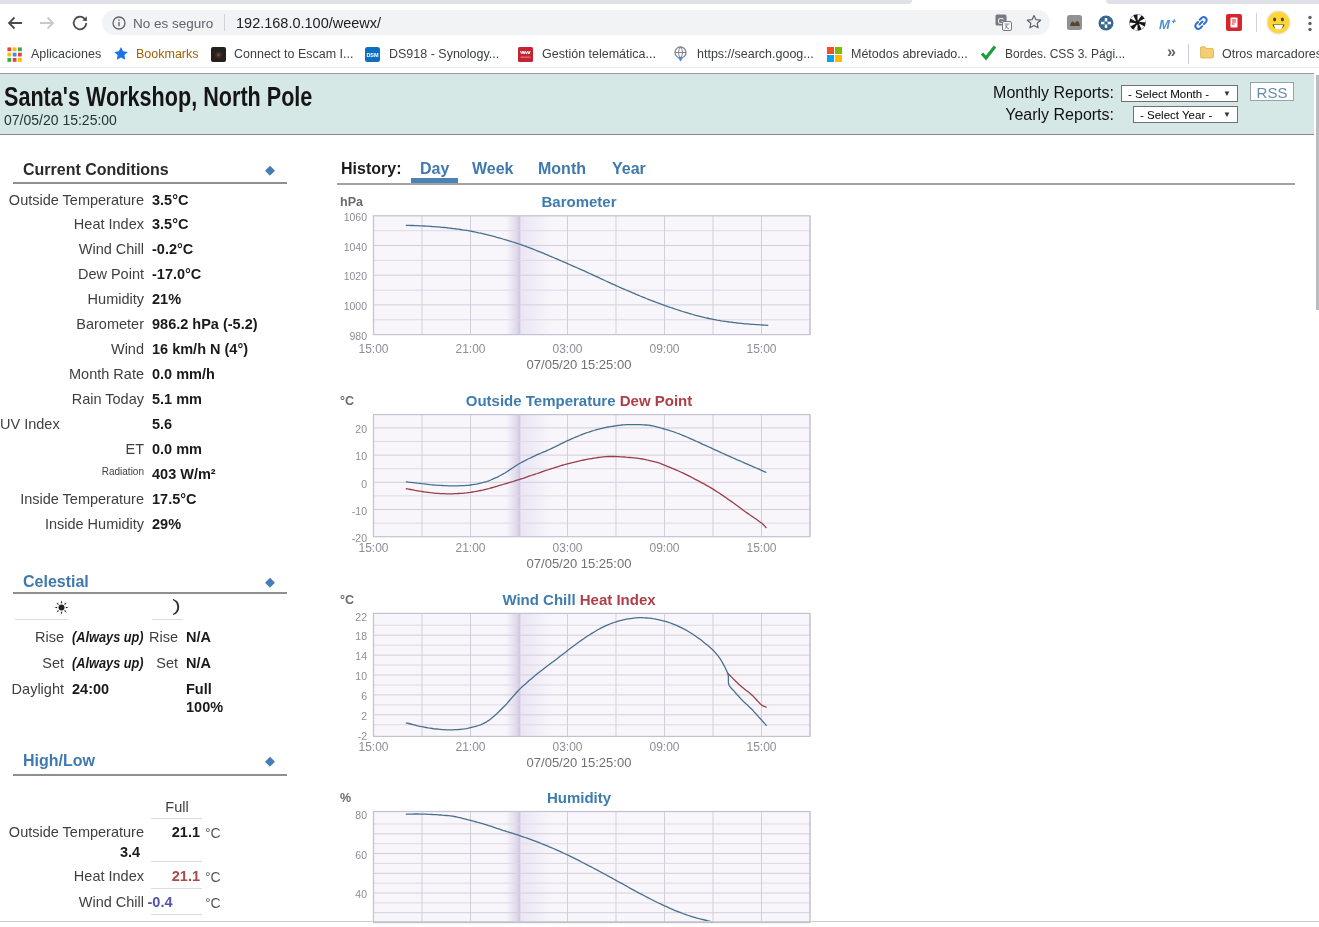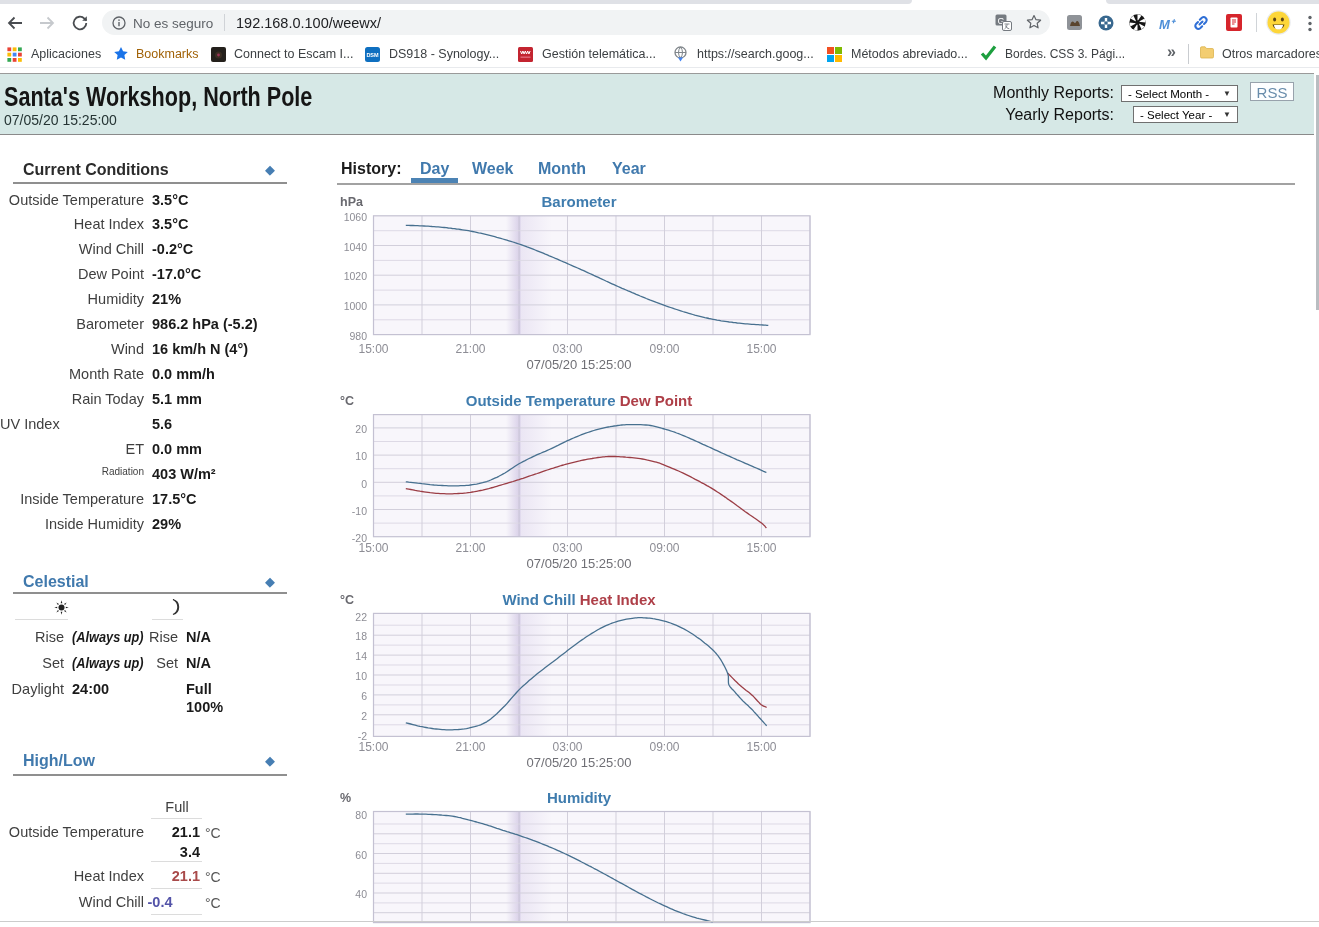--- a/index.html
+++ b/index.html
@@ -223,21 +223,21 @@
 <div style="position:absolute;left:186px;top:681px;font-size:14.5px;font-weight:bold;color:#1a1a1a">Full</div>
 <div style="position:absolute;left:186px;top:699px;font-size:14.5px;font-weight:bold;color:#1a1a1a">100%</div>
 <div style="position:absolute;left:23px;top:752px;font-size:16px;font-weight:bold;color:#4079ad">High/Low</div>
 <div style="position:absolute;left:265px;top:753px;font-size:13px;color:#467eb3">◆</div>
 <div style="position:absolute;left:13px;top:773.5px;width:274px;height:2px;background:#8f8f8f"></div>
 <div style="position:absolute;left:152px;top:799px;width:50px;text-align:center;font-size:14.5px;color:#3f3f3f">Full</div>
 <div style="position:absolute;left:151px;top:818px;width:51px;height:1px;background:#dcdcdc"></div>
 <div style="position:absolute;left:0;top:824px;width:144px;text-align:right;font-size:14.5px;color:#3f3f3f">Outside Temperature</div>
 <div style="position:absolute;left:120px;top:824px;width:80px;text-align:right;font-size:14.5px;font-weight:bold;color:#1a1a1a">21.1</div>
 <div style="position:absolute;left:205px;top:824.5px;font-size:14px;color:#555">°C</div>
-<div style="position:absolute;left:120px;top:843.5px;width:80px;text-align:right;font-size:14.5px;font-weight:bold;color:#1a1a1a">3.4</div>
+<div style="position:absolute;left:120px;top:843.5px;width:80px;font-size:14.5px;font-weight:bold;color:#1a1a1a">3.4</div>
 <div style="position:absolute;left:151px;top:861px;width:51px;height:1px;background:#dcdcdc"></div>
 <div style="position:absolute;left:0;top:868px;width:144px;text-align:right;font-size:14.5px;color:#3f3f3f">Heat Index</div>
 <div style="position:absolute;left:120px;top:868px;width:80px;text-align:right;font-size:14.5px;font-weight:bold;color:#a94a4a">21.1</div>
 <div style="position:absolute;left:205px;top:868.5px;font-size:14px;color:#555">°C</div>
 <div style="position:absolute;left:151px;top:888px;width:51px;height:1px;background:#dcdcdc"></div>
 <div style="position:absolute;left:0;top:894px;width:144px;text-align:right;font-size:14.5px;color:#3f3f3f">Wind Chill</div>
 <div style="position:absolute;left:120px;top:894px;width:80px;text-align:center;font-size:14.5px;font-weight:bold;color:#5353a8">-0.4</div>
 <div style="position:absolute;left:205px;top:894.5px;font-size:14px;color:#555">°C</div>
 <div style="position:absolute;left:151px;top:913.5px;width:51px;height:1px;background:#dcdcdc"></div>
 

